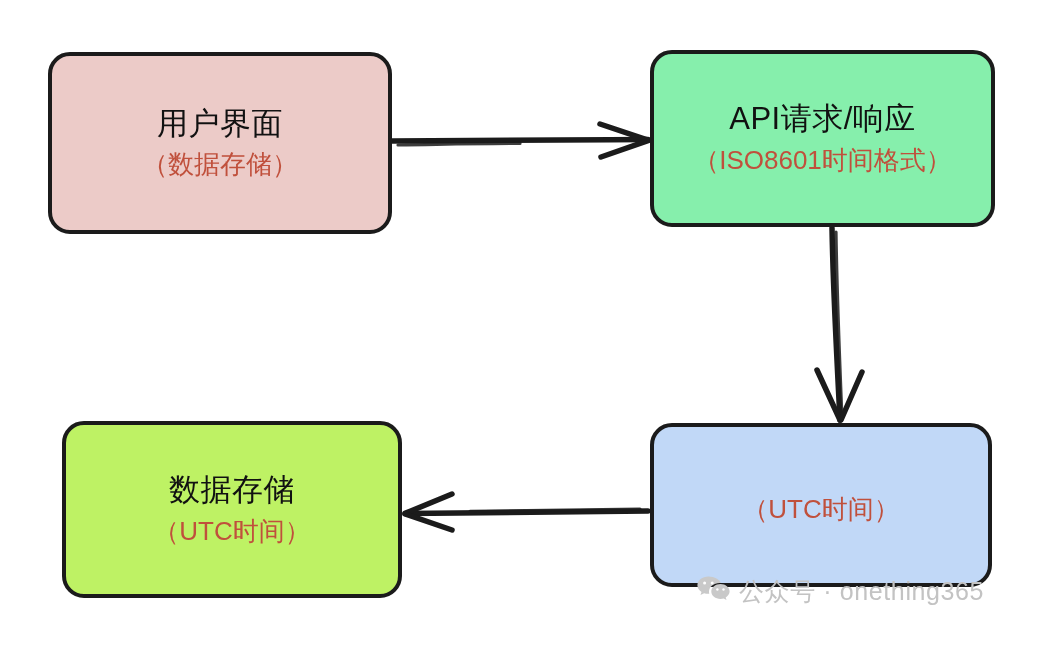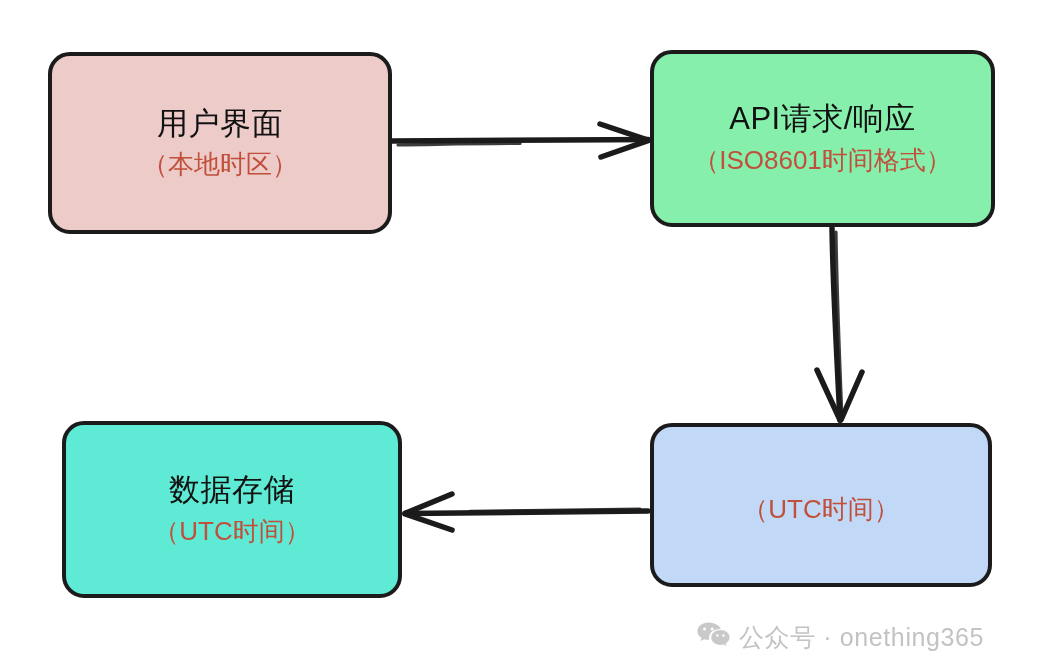--- a/index.html
+++ b/index.html
@@ -47,21 +47,21 @@
     white-space: nowrap;
   }
   #node-ui      { left: 48px;  top: 52px;  width: 344px; height: 182px; }
   #node-api     { left: 650px; top: 50px;  width: 345px; height: 177px; }
   #node-storage { left: 62px;  top: 421px; width: 340px; height: 177px; }
   #node-logic   { left: 650px; top: 423px; width: 342px; height: 164px; }
 
   #watermark {
     position: absolute;
     left: 697px;
-    top: 621px;
+    top: 575px;
     display: flex;
     align-items: center;
     gap: 9px;
     z-index: 3;
   }
   #watermark .wm-text {
     font-size: 25px;
     color: #c3c3c3;
     letter-spacing: 0.6px;
     white-space: nowrap;
@@ -105,29 +105,29 @@
         <path d="M640,509 C580,509.6 520,510.6 470,511.4" stroke-width="3.2" opacity="0.85"></path>
         <path d="M452,494 L405,513.4"></path>
         <path d="M452,530 L405,513.8"></path>
       </g>
 
     </g>
   </svg>
 
   <div class="node" id="node-ui" style="background:#eccbc8">
     <div class="node-title">用户界面</div>
-    <div class="node-sub">（本地时区）</div>
+    <div class="node-sub">（数据存储）</div>
   </div>
 
   <div class="node" id="node-api" style="background:#86efac">
     <div class="node-title">API请求/响应</div>
     <div class="node-sub">（ISO8601时间格式）</div>
   </div>
 
-  <div class="node" id="node-storage" style="background:#5eead4">
+  <div class="node" id="node-storage" style="background:#bef264">
     <div class="node-title">数据存储</div>
     <div class="node-sub">（UTC时间）</div>
   </div>
 
   <div class="node" id="node-logic" style="background:#c1d8f7">
     <div class="node-sub">（UTC时间）</div>
   </div>
 
   <div id="watermark">
     <span class="wm-icon">

